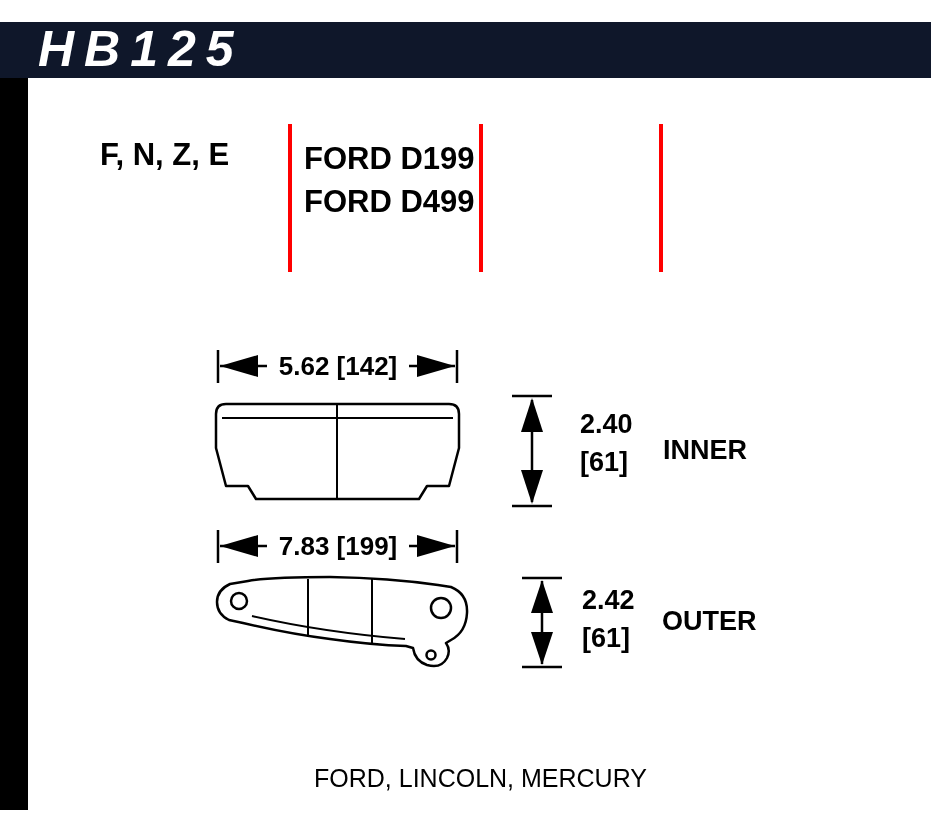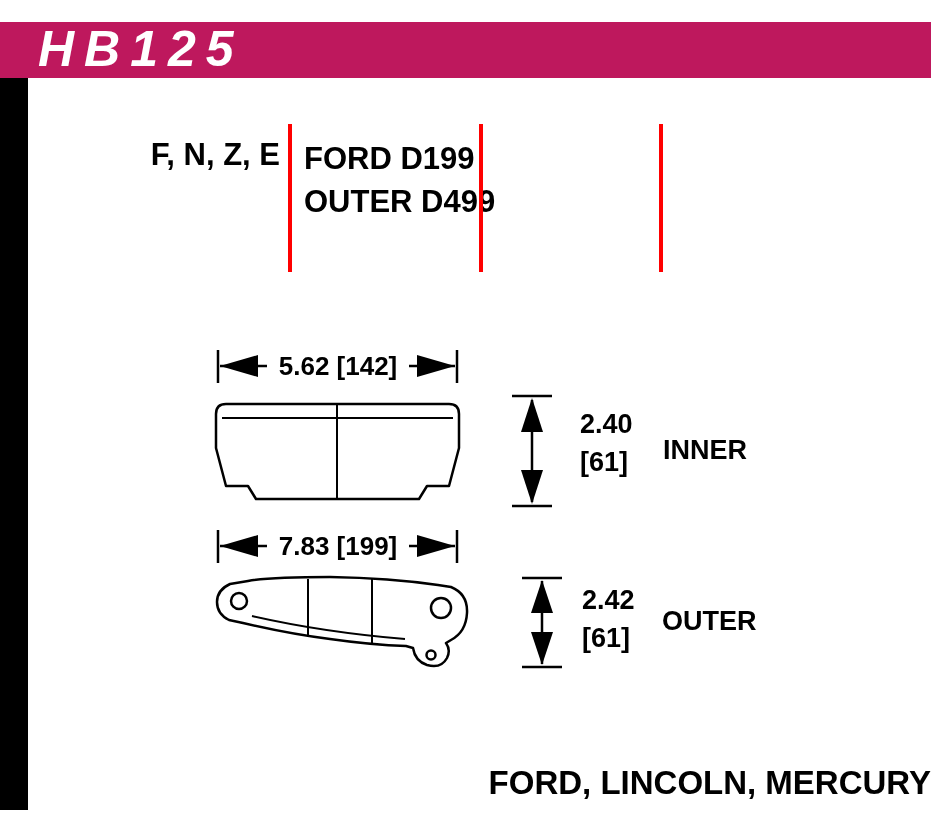--- a/index.html
+++ b/index.html
@@ -9,21 +9,21 @@
     height: 818px;
     background: #ffffff;
     overflow: hidden;
     font-family: "Liberation Sans", sans-serif;
   }
   
   .top-bar {
     position: absolute;
     left: 0; top: 22px;
     width: 931px; height: 56px;
-    background: #be185d;
+    background: #0f172a;
   }
   .left-bar {
     position: absolute;
     left: 0; top: 22px;
     width: 28px; height: 788px;
     background: #000000;
   }
   .part-number {
     position: absolute;
     left: 38px; top: -2px;
@@ -36,21 +36,21 @@
     white-space: nowrap;
   }
   
   .spec-text {
     position: absolute;
     font-size: 31px;
     font-weight: bold;
     color: #000000;
     white-space: nowrap;
   }
-  .compounds { left: 100px; top: 137px; width: 180px; text-align: right; }
+  .compounds { left: 100px; top: 137px; width: 180px; text-align: left; }
   .fmsi-col  { left: 304px; top: 137px; line-height: 43px; }
   .thickness { left: 673px; top: 137px; }
   .red-line {
     position: absolute;
     top: 124px;
     width: 4px; height: 148px;
     background: #ff0000;
   }
   .red-line-1 { left: 288px; }
   .red-line-2 { left: 479px; }
@@ -67,42 +67,42 @@
     fill: #000000;
   }
   .dim-text   { font-size: 26px; }
   .side-text  { font-size: 27px; }
   .pad-label  { font-size: 27px; }
   
   .footer {
     position: absolute;
     left: 30px; top: 764px;
     width: 901px;
-    text-align: right;
-    font-size: 33px;
-    font-weight: bold;
+    text-align: center;
+    font-size: 25px;
+    font-weight: normal;
     color: #000000;
     white-space: nowrap;
   }
 </style>
 </head>
 <body>
 
 <div class="page">
 
   <div class="left-bar"></div>
   <div class="top-bar">
     <div class="part-number">HB125</div>
   </div>
 
   <div class="spec-text compounds">F, N, Z, E</div>
   <div class="red-line red-line-1"></div>
   <div class="spec-text fmsi-col">
     <div>FORD D199</div>
-    <div>OUTER D499</div>
+    <div>FORD D499</div>
   </div>
   <div class="red-line red-line-2"></div>
   <div class="red-line red-line-3"></div>
 
   <svg class="drawing" viewBox="0 0 931 818" xmlns="http://www.w3.org/2000/svg">
 
     <g stroke="#000" stroke-width="2.5">
       <line x1="218" y1="350" x2="218" y2="383"></line>
       <line x1="457" y1="350" x2="457" y2="383"></line>
       <line x1="220" y1="366" x2="455" y2="366"></line>

